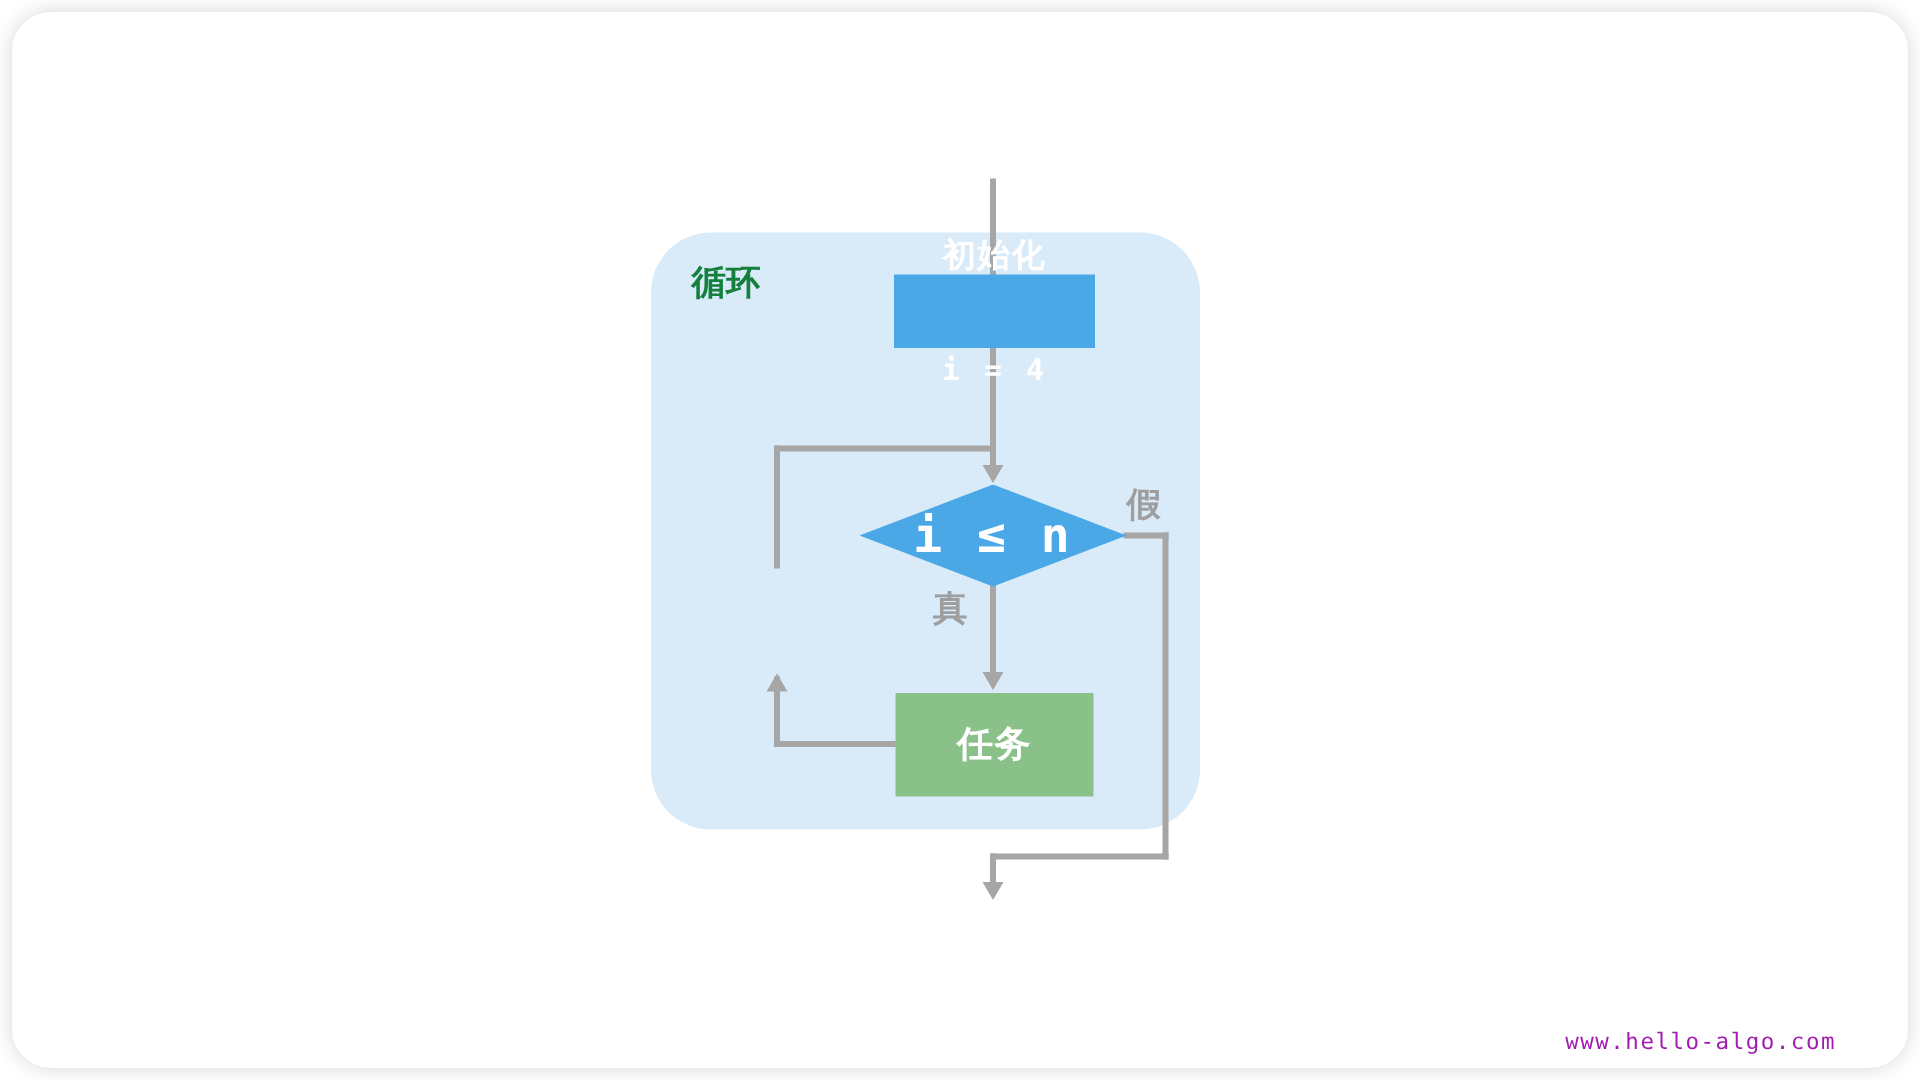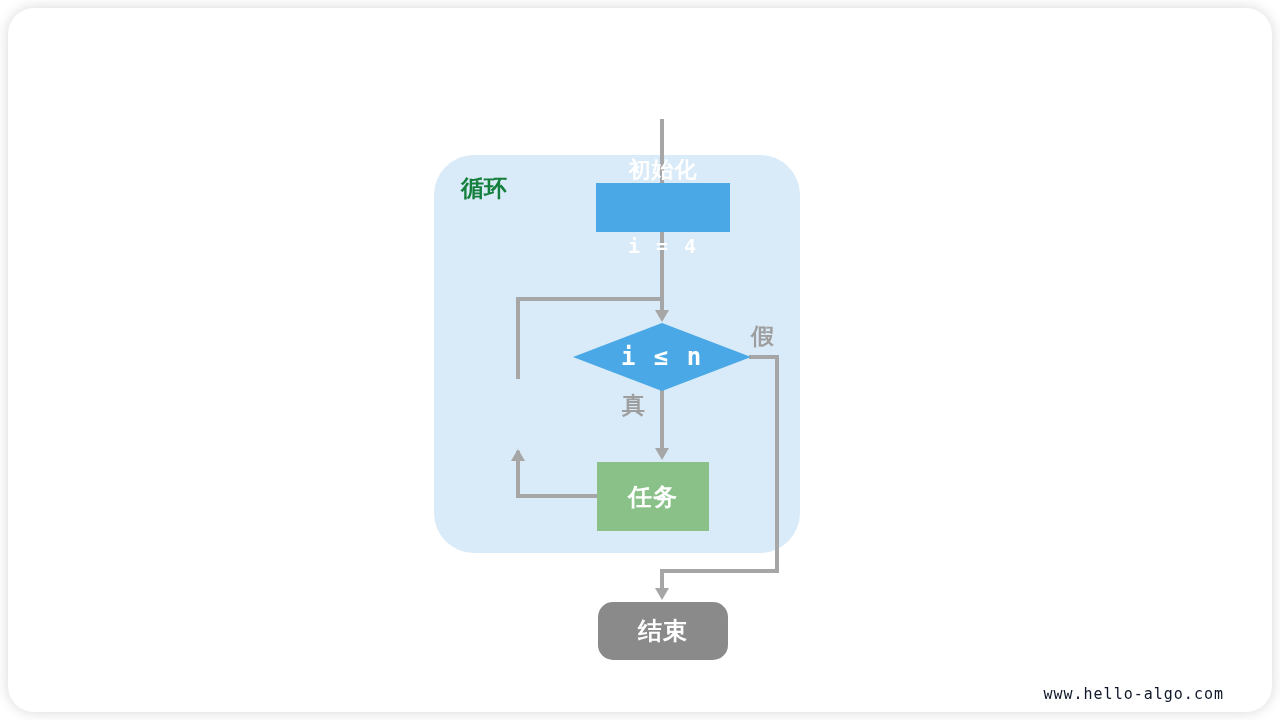--- a/index.html
+++ b/index.html
@@ -77,50 +77,50 @@
   }
   .node-start { left: 589px; top: 53px;  width: 127px; height: 58px; }
   .node-end   { left: 590px; top: 594px; width: 130px; height: 58px; }
 
   .node.process { background: #49a8e5; }
   .node-init   { left: 588px; top: 175px; width: 134px; height: 49px; gap: 48px; }
   .node-update { left: 443px; top: 371px; width: 134px; height: 68px; }
 
   .node-task {
     left: 589px; top: 454px;
-    width: 112px; height: 69px;
+    width: 132px; height: 69px;
     background: #89c189;
   }
 
   .node-cond {
     left: 565px; top: 315px;
     width: 178px; height: 68px;
     background: #49a8e5;
     clip-path: polygon(50% 0, 100% 50%, 50% 100%, 0 50%);
   }
-  .node-cond .code { font-size: 24px; margin-top: 0; }
+  .node-cond .code { font-size: 32px; margin-top: 0; }
 
   
   .branch-label {
     position: absolute;
     font-size: 23px;
     font-weight: bold;
     color: #9e9e9e;
     z-index: 4;
   }
   .label-false { left: 743px; top: 313px; }
   .label-true  { left: 614px; top: 382px; }
 
   .watermark {
     position: absolute;
     right: 48px; top: 677px;
     font-family: "DejaVu Sans Mono", monospace;
     font-size: 15px;
     letter-spacing: 1px;
-    color: #0f172a;
+    color: #a21caf;
     z-index: 5;
   }
 </style>
 </head>
 <body>
 
 <div class="card">
   <div class="stage">
 
     <div class="loop-container">
@@ -154,20 +154,17 @@
     </div>
 
     <span class="branch-label label-false">假</span>
     <span class="branch-label label-true">真</span>
 
 
     <div class="node node-task">
       <span class="zh">任务</span>
     </div>
 
-    <div class="node terminal node-end">
-      <span class="zh">结束</span>
-    </div>
 
   </div>
 
   <div class="watermark">www.hello-algo.com</div>
 </div>
 
 </body></html>

